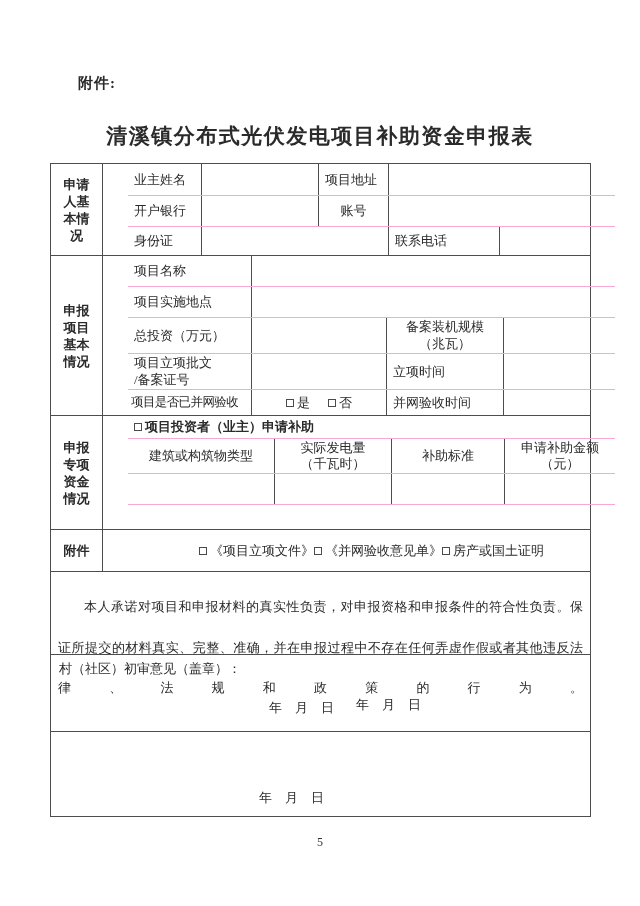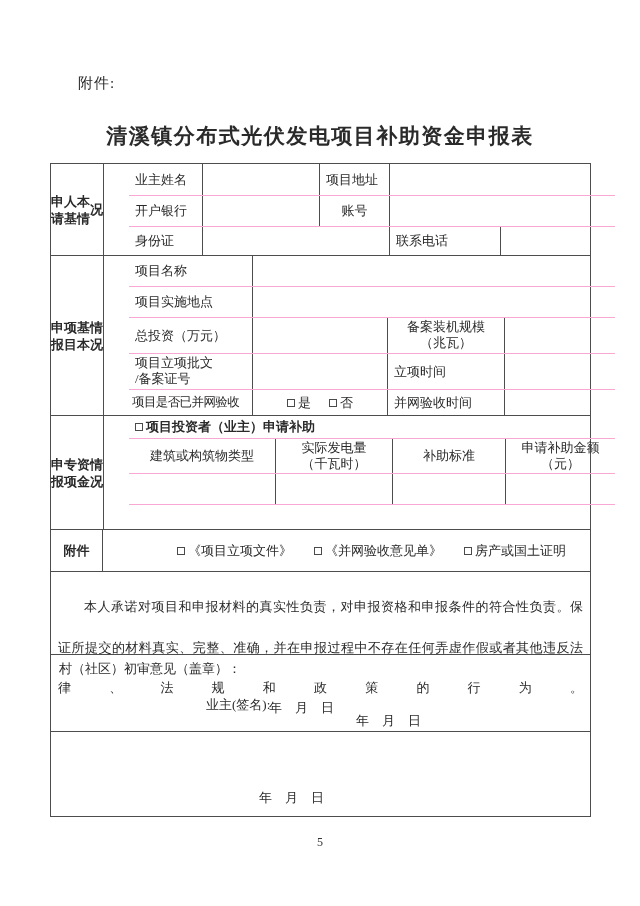--- a/index.html
+++ b/index.html
@@ -6,48 +6,48 @@
   html, body { background: #ffffff; }
   body {
     width: 640px; height: 906px;
     font-family: "Liberation Serif", "DejaVu Serif", serif;
     color: #2a2a2a;
     position: relative;
     overflow: hidden;
   }
   .attach-note {
     position: absolute; left: 78px; top: 74px;
-    font-size: 15px; font-weight: normal; letter-spacing: 1px;
+    font-size: 15px; font-weight: bold; letter-spacing: 1px;
   }
   .doc-title {
     position: absolute; left: 0; top: 122px; width: 640px;
     text-align: center; font-size: 21px; font-weight: bold; letter-spacing: 1.5px;
   }
   .tbl {
     position: absolute; left: 50px; top: 163px; width: 541px;
     border: 1px solid #4d4d4d;
     font-size: 13px;
   }
   .sec { display: flex; width: 100%; }
   .sec + .sec { border-top: 1px solid #4d4d4d; }
   .hd {
     flex: 0 0 52px; border-right: 1px solid #4d4d4d;
-    display: flex; flex-direction: row; justify-content: center; align-items: center;
+    display: flex; flex-direction: column; justify-content: center; align-items: center;
     font-weight: bold; font-size: 13px; line-height: 17px; text-align: center;
   }
   .body { flex: 1 1 auto; display: flex; flex-direction: column; min-width: 0; }
   .row { display: flex; width: 100%; margin-left: 25px; }
   .row + .row { border-top: 1px solid #f9a8d4; }
   .c {
     display: flex; align-items: center; padding: 1px 6px; min-width: 0;
     overflow: hidden;
   }
   .c + .c { border-left: 1px solid #4d4d4d; text-align: center; }
   .c.center { justify-content: center; text-align: center; padding: 1px 2px; }
-  .c.col2 { flex-direction: column; justify-content: flex-start; line-height: 16px; }
+  .c.col2 { flex-direction: column; justify-content: space-between; line-height: 16px; }
   .grow { flex: 1 1 aupx; flex: 1; }
   .tight { letter-spacing: -0.6px; font-size: 12.5px; padding-left: 3px; }
   .sq {
     display: inline-block; width: 8px; height: 8px;
     border: 1px solid #4a4a4a; background: #fff; flex: 0 0 auto;
     margin-right: 3px;
   }
   .cbx-item { display: inline-flex; align-items: center; }
   .bold { font-weight: bold; }
   
@@ -189,21 +189,21 @@
       <div class="row" style="height:25px">
         <div class="c grow"></div>
       </div>
     </div>
   </div>
 
   <div class="sec" style="height:42px">
     <div class="hd">附件</div>
     <div class="body">
       <div class="row" style="height:42px">
-        <div class="c grow center" style="gap:22px">
+        <div class="c grow center" style="">
           <span class="cbx-item">
             <span class="sq"></span>
             <span>《项目立项文件》</span>
           </span>
           <span class="cbx-item">
             <span class="sq"></span>
             <span>《并网验收意见单》</span>
           </span>
           <span class="cbx-item">
             <span class="sq"></span>
@@ -211,21 +211,20 @@
           </span>
         </div>
       </div>
     </div>
   </div>
 
   <div class="sec commit" style="height:83px">
     <div class="jline indent">本人承诺对项目和申报材料的真实性负责，对申报资格和申报条件的符合性负责。保</div>
     <div class="jline">证所提交的材料真实、完整、准确，并在申报过程中不存在任何弄虚作假或者其他违反法</div>
     <div class="jline">律 、 法 规 和 政 策 的 行 为 。</div>
-    <div class="sig-line">业主(签名):</div>
     <div class="date-line" style="padding-left:298px">年　月　日</div>
   </div>
 
   <div class="sec review-box" style="height:77px">
     <div>村（社区）初审意见（盖章）：</div>
     <div class="date-line" style="margin-top:auto; margin-bottom:9px; padding-left:210px">年　月　日</div>
   </div>
 
   <div class="sec review-box" style="height:85px">
     <div class="date-line" style="margin-top:auto; margin-bottom:4px; padding-left:200px">年　月　日</div>

